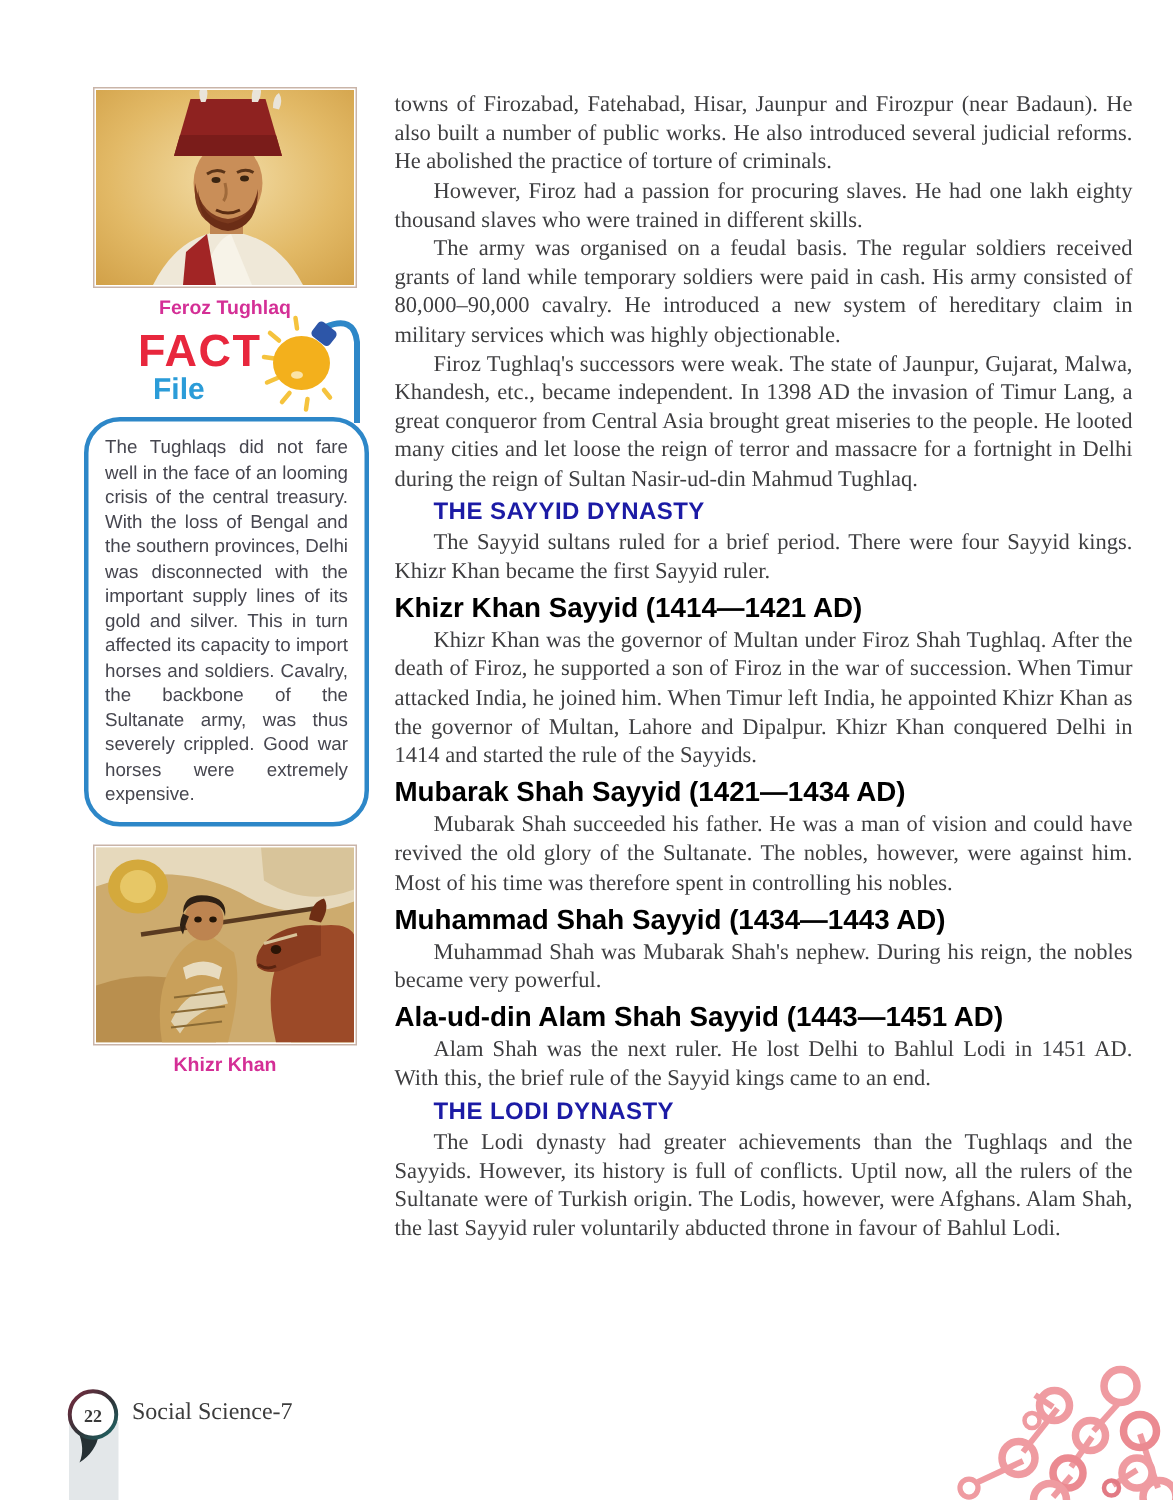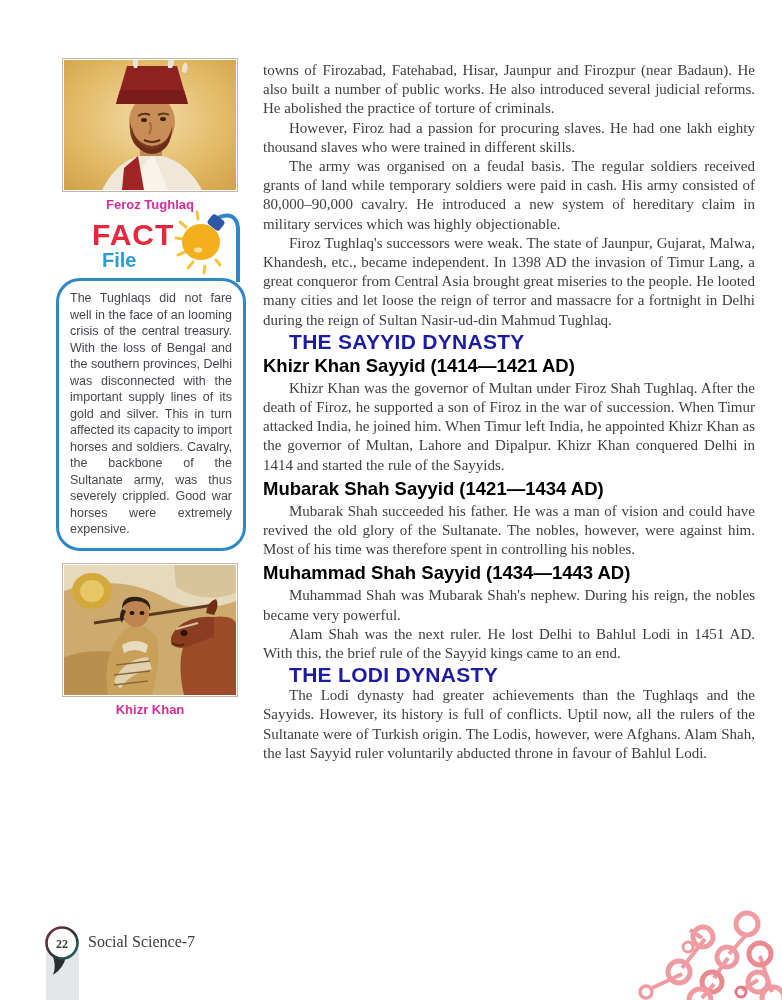--- a/index.html
+++ b/index.html
@@ -34,21 +34,21 @@
     font-family:"Liberation Sans", sans-serif; font-size:12.5px; line-height:16.5px;
     color:#46464f; text-align:justify;
   }
   .sidebar .figure.second { margin-top:12px; }
 
   
   .main { flex:1; color:#3e3e40; font-size:15px; line-height:19.2px; text-align:justify; padding-top:3px; }
   .main p { text-indent:26px; margin:0; }
   .main p.noindent { text-indent:0; }
   .h-blue {
-    font-family:"Liberation Sans", sans-serif; font-weight:bold; font-size:21px;
+    font-family:"Liberation Sans", sans-serif; font-weight:bold; font-size:16px;
     color:#1c1ba5; text-indent:26px; text-align:left; letter-spacing:0.3px;
     line-height:21px; margin:1px 0 1px 0;
   }
   .h-red {
     font-family:"Liberation Sans", sans-serif; font-weight:bold; font-size:18.5px;
     color:#000000; text-align:left; line-height:24px; margin:2px 0 1px 0;
   }
 
   
   .gray-strip { position:absolute; left:46px; top:948px; width:33px; height:52px; background:#e3e7e9; }
@@ -177,26 +177,28 @@
       </div>
       <div class="fig-caption">Khizr Khan</div>
     </div>
 
     <div class="main">
       <p class="noindent">towns of Firozabad, Fatehabad, Hisar, Jaunpur and Firozpur (near Badaun). He also built a number of public works. He also introduced several judicial reforms. He abolished the practice of torture of criminals.</p>
       <p>However, Firoz had a passion for procuring slaves. He had one lakh eighty thousand slaves who were trained in different skills.</p>
       <p>The army was organised on a feudal basis. The regular soldiers received grants of land while temporary soldiers were paid in cash. His army consisted of 80,000–90,000 cavalry. He introduced a new system of hereditary claim in military services which was highly objectionable.</p>
       <p>Firoz Tughlaq's successors were weak. The state of Jaunpur, Gujarat, Malwa, Khandesh, etc., became independent. In 1398 AD the invasion of Timur Lang, a great conqueror from Central Asia brought great miseries to the people. He looted many cities and let loose the reign of terror and massacre for a fortnight in Delhi during the reign of Sultan Nasir-ud-din Mahmud Tughlaq.</p>
       <div class="h-blue">THE SAYYID DYNASTY</div>
+      <p>The Sayyid sultans ruled for a brief period. There were four Sayyid kings. Khizr Khan became the first Sayyid ruler.</p>
       <div class="h-red">Khizr Khan Sayyid (1414—1421 AD)</div>
       <p>Khizr Khan was the governor of Multan under Firoz Shah Tughlaq. After the death of Firoz, he supported a son of Firoz in the war of succession. When Timur attacked India, he joined him. When Timur left India, he appointed Khizr Khan as the governor of Multan, Lahore and Dipalpur. Khizr Khan conquered Delhi in 1414 and started the rule of the Sayyids.</p>
       <div class="h-red">Mubarak Shah Sayyid (1421—1434 AD)</div>
       <p>Mubarak Shah succeeded his father. He was a man of vision and could have revived the old glory of the Sultanate. The nobles, however, were against him. Most of his time was therefore spent in controlling his nobles.</p>
       <div class="h-red">Muhammad Shah Sayyid (1434—1443 AD)</div>
       <p>Muhammad Shah was Mubarak Shah's nephew. During his reign, the nobles became very powerful.</p>
+      <div class="h-red">Ala-ud-din Alam Shah Sayyid (1443—1451 AD)</div>
       <p>Alam Shah was the next ruler. He lost Delhi to Bahlul Lodi in 1451 AD. With this, the brief rule of the Sayyid kings came to an end.</p>
       <div class="h-blue">THE LODI DYNASTY</div>
       <p>The Lodi dynasty had greater achievements than the Tughlaqs and the Sayyids. However, its history is full of conflicts. Uptil now, all the rulers of the Sultanate were of Turkish origin. The Lodis, however, were Afghans. Alam Shah, the last Sayyid ruler voluntarily abducted throne in favour of Bahlul Lodi.</p>
     </div>
   </div>
 
   <div class="gray-strip"></div>
 
   <svg class="page-badge" width="44" height="56" viewBox="0 0 44 56">
     <defs>

